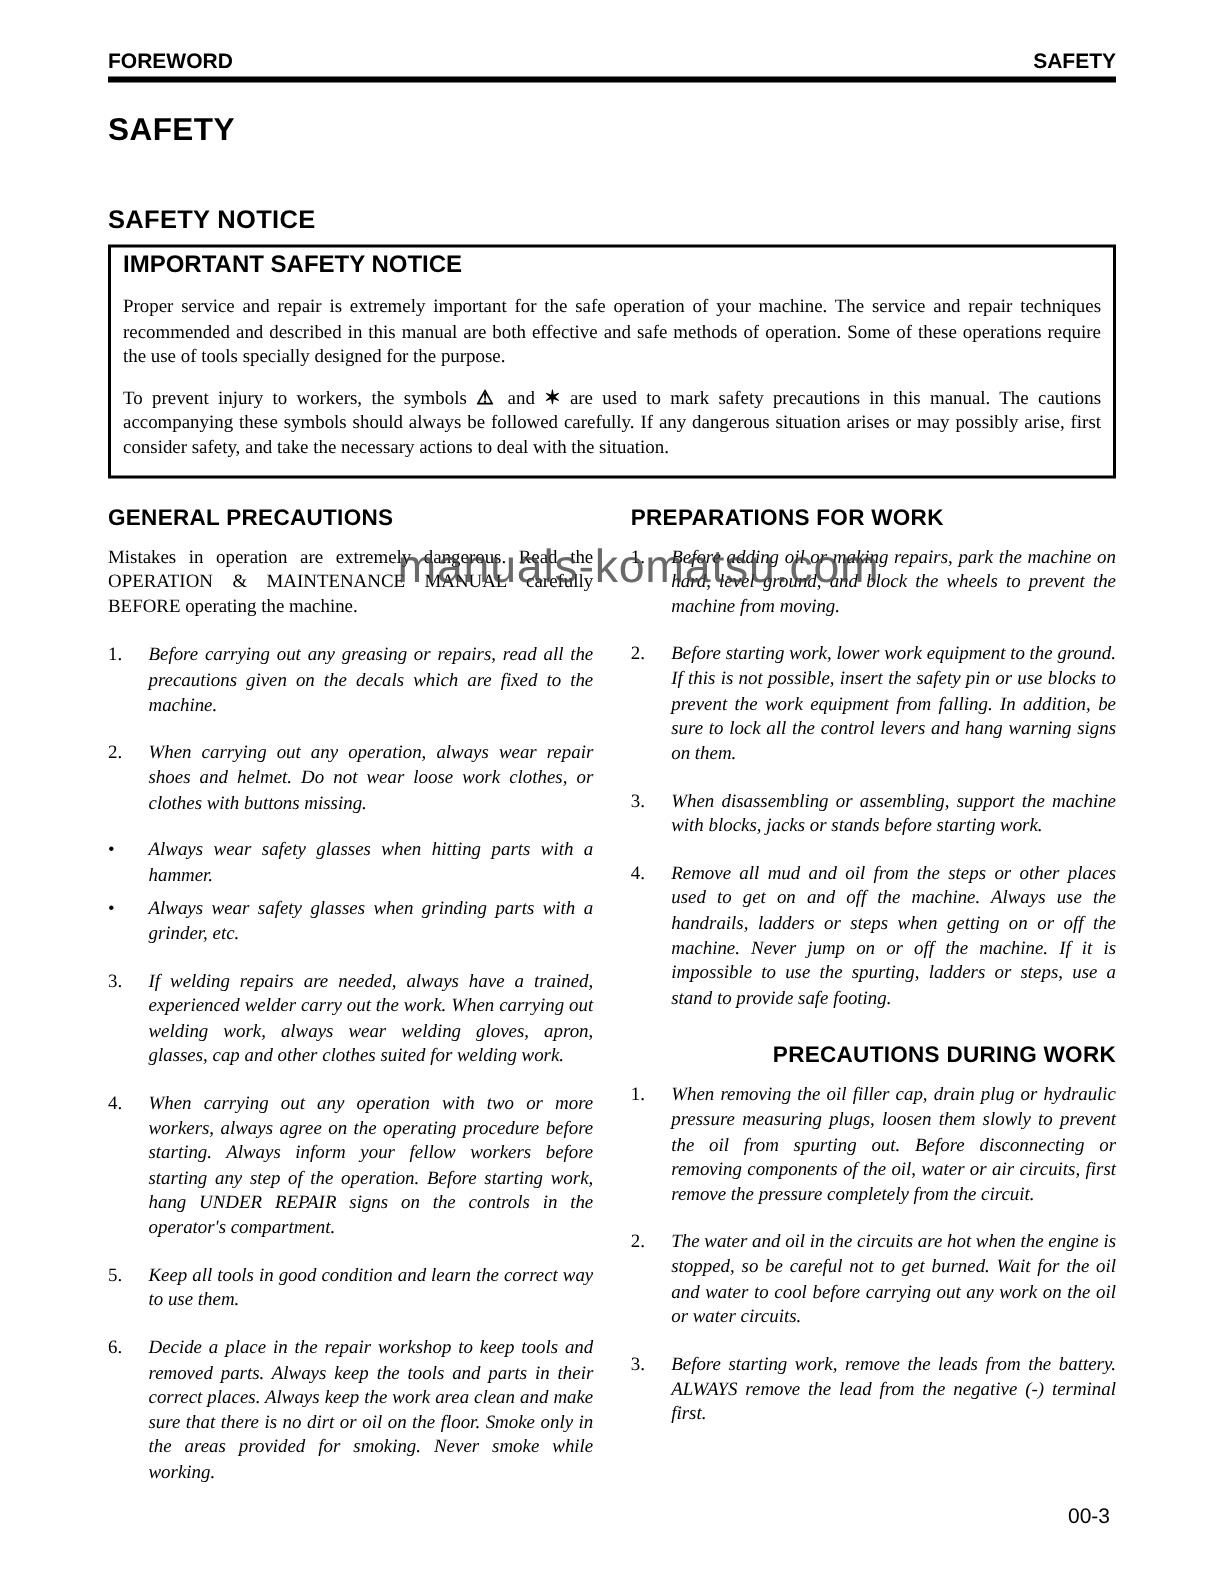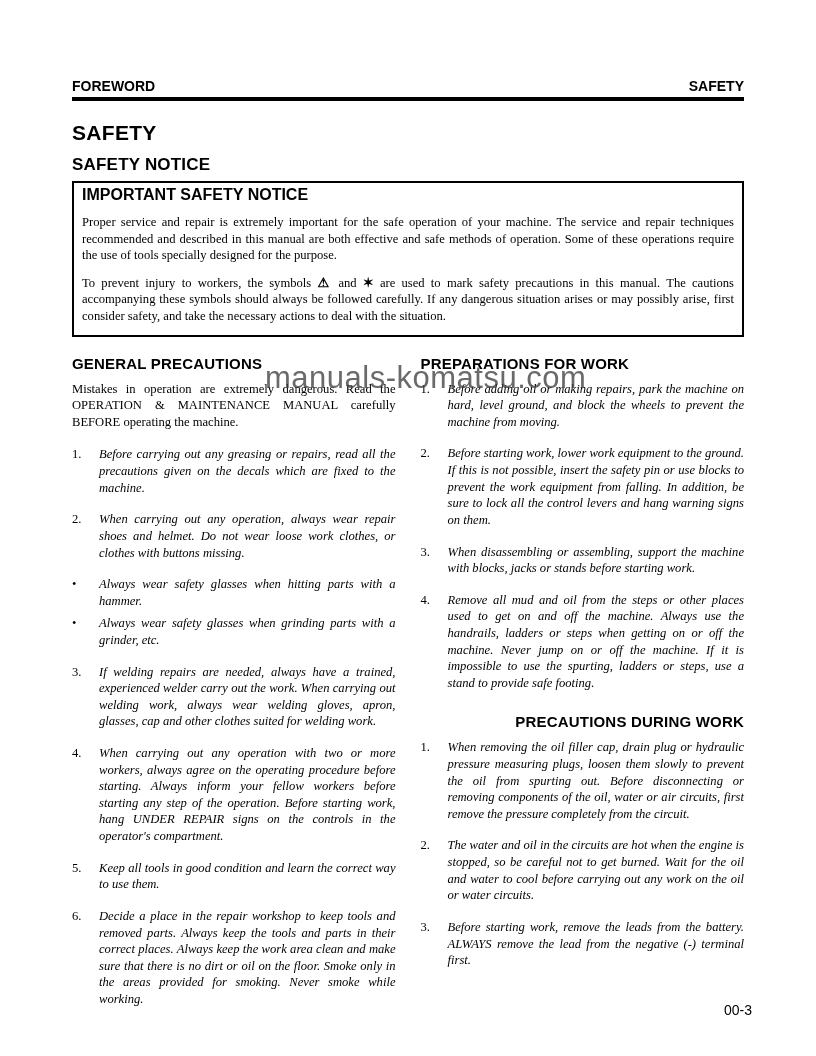--- a/index.html
+++ b/index.html
@@ -7,30 +7,30 @@
     width:816px;height:1056px;position:relative;overflow:hidden;
     background:#ffffff;color:#000;
     font-family:"Liberation Serif",serif;
   }
   .page{position:absolute;left:72px;top:32px;width:672px;}
 
   
   .runhead{
     display:flex;justify-content:space-between;align-items:flex-start;
     font-family:"Liberation Sans",sans-serif;font-weight:bold;font-size:14px;
-    padding-bottom:3px;border-bottom:4px solid #000;margin-top:46px;
+    padding-bottom:3px;border-bottom:4px solid #000;
   }
 
   .doc-title{
     font-family:"Liberation Sans",sans-serif;font-weight:bold;
     font-size:21px;margin-top:20px;letter-spacing:.3px;
   }
   .section-title{
     font-family:"Liberation Sans",sans-serif;font-weight:bold;
-    font-size:17px;margin-top:10px;letter-spacing:.2px;
+    font-size:17px;margin-top:38px;letter-spacing:.2px;
   }
 
   
   .notice-box{border:2px solid #000;margin-top:6px;padding:3px 8px 10px 8px;}
   .notice-title{
     font-family:"Liberation Sans",sans-serif;font-weight:bold;font-size:16px;
   }
   .notice-box p{font-size:12.6px;line-height:1.32;text-align:justify;margin:10px 0 0 0;}
   .sym{font-weight:bold;font-size:13px;white-space:pre;}
 
@@ -52,21 +52,21 @@
   
   .watermark{
     position:absolute;left:265px;top:360px;
     font-family:"Liberation Sans",sans-serif;font-size:31px;
     color:rgba(64,64,64,0.78);white-space:nowrap;letter-spacing:.5px;
     pointer-events:none;
   }
 
   
   .pagenum{
-    position:absolute;right:64px;bottom:38px;
+    position:absolute;right:76px;bottom:38px;
     font-family:"Liberation Sans",sans-serif;font-size:14px;
   }
 </style>
 </head>
 <body>
 
 <div class="page">
 
   <div class="runhead">
     <span>FOREWORD</span>

